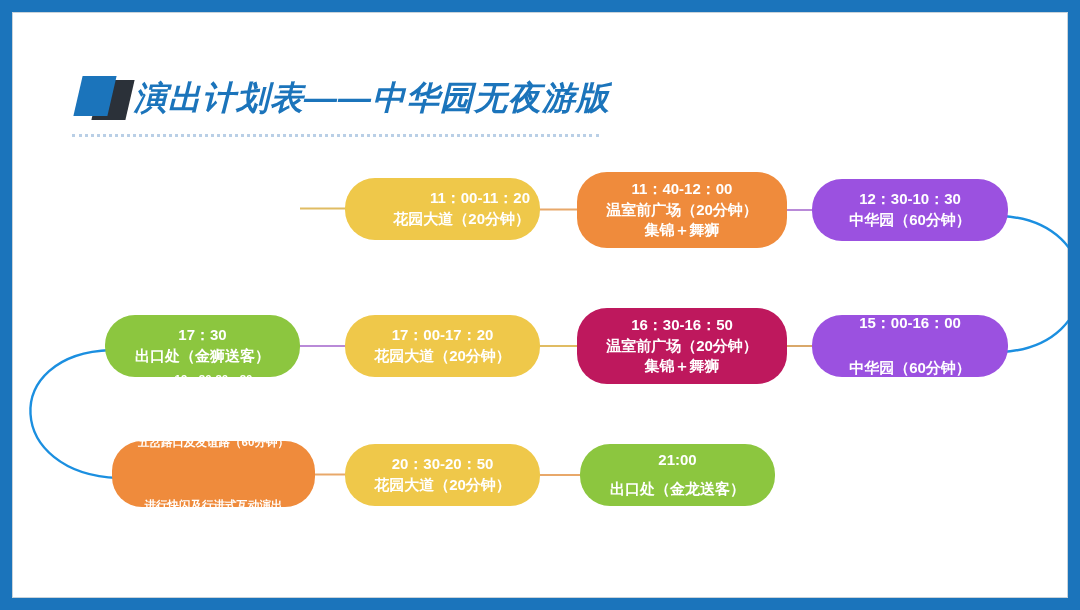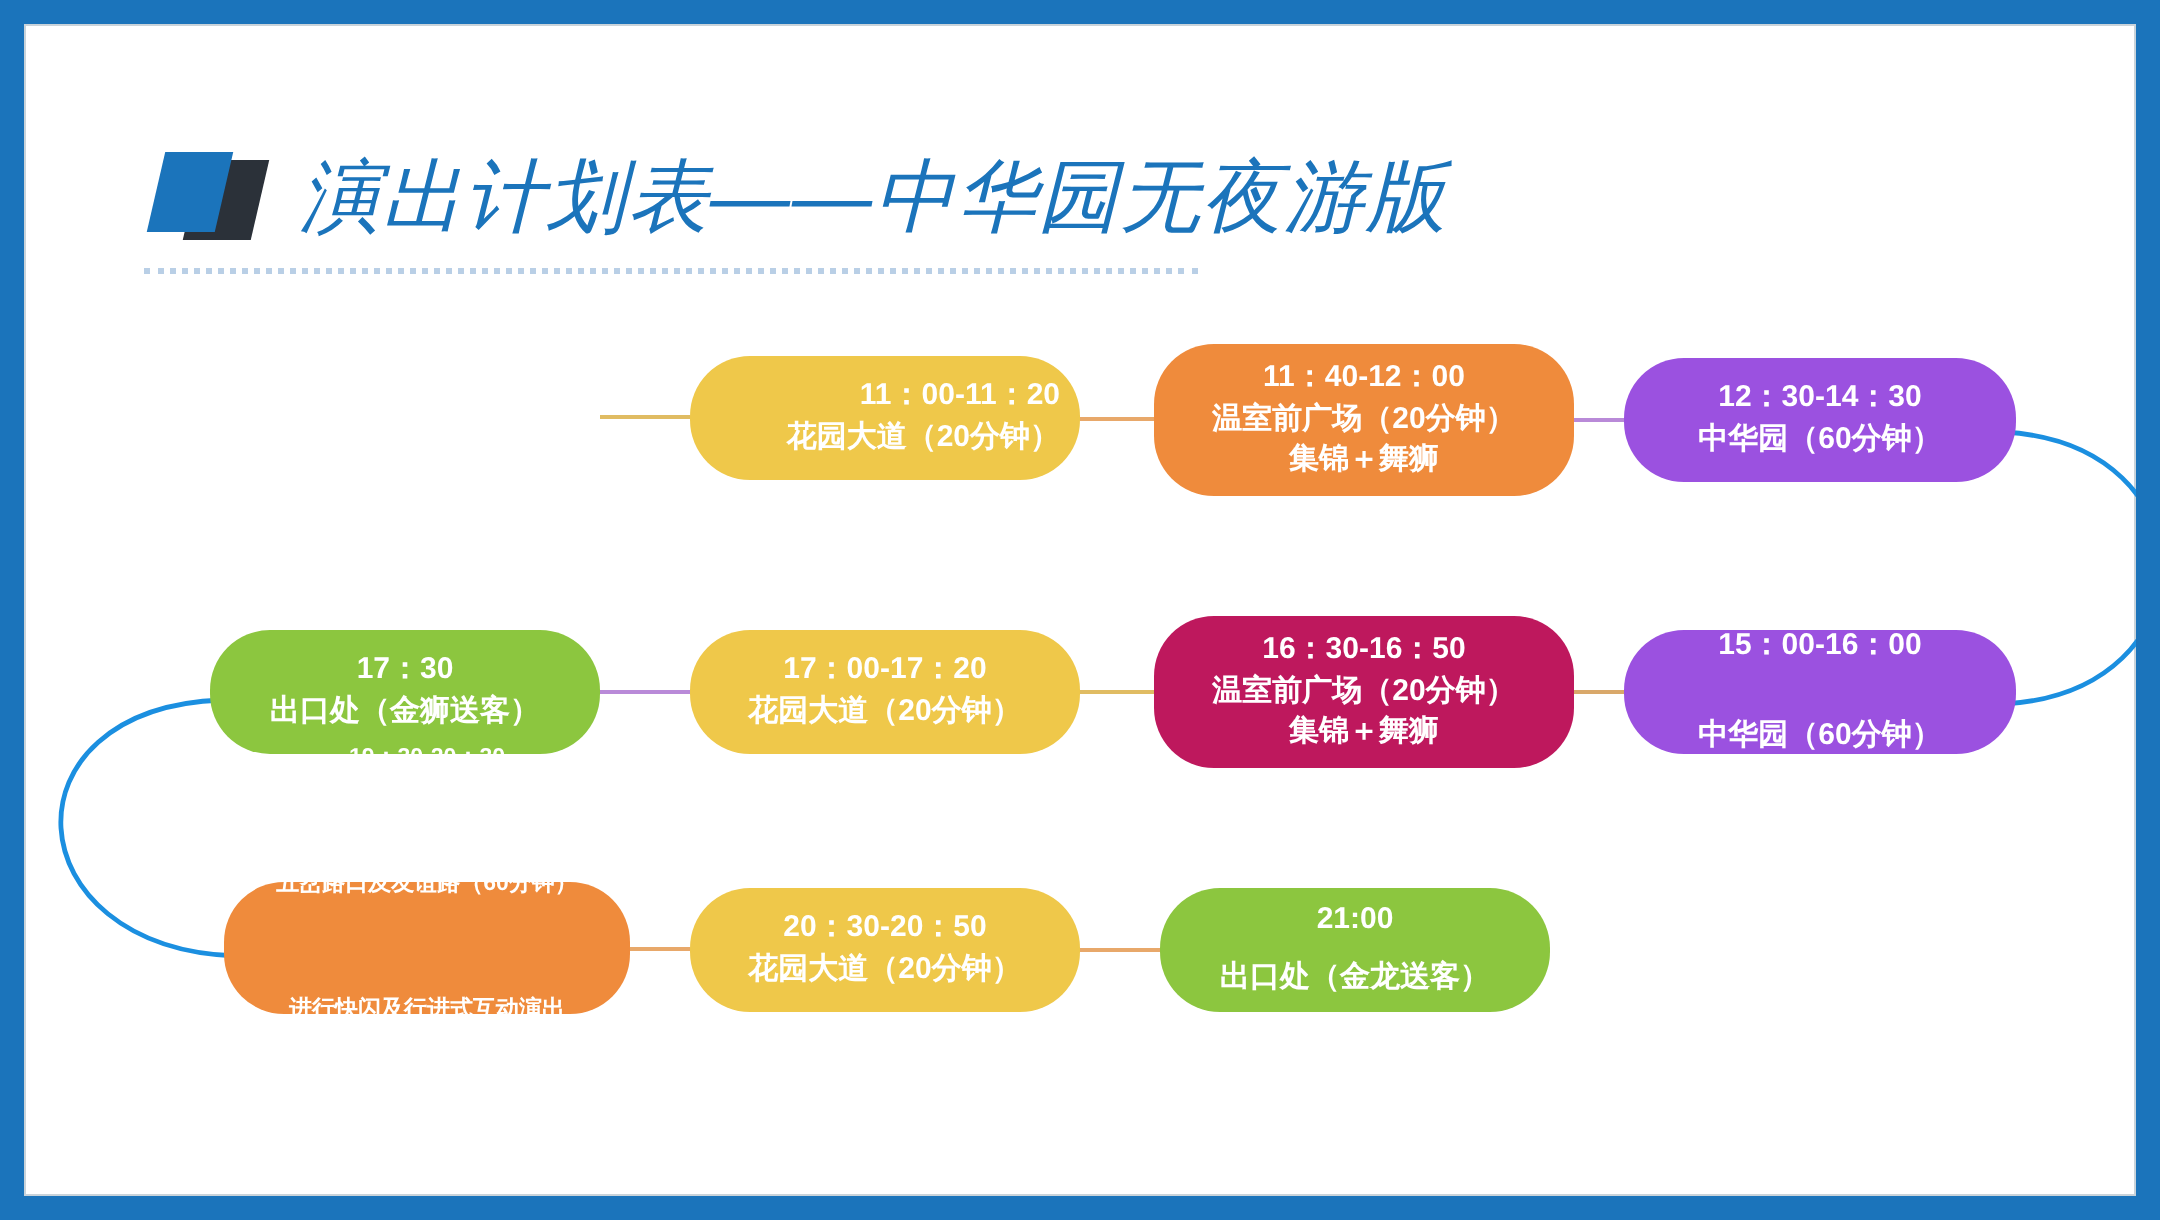--- a/index.html
+++ b/index.html
@@ -51,23 +51,22 @@
     left: 24px;
     top: 4px;
     background: #2b3139;
   }
   #title-mark .para.blue {
     left: 6px;
     top: 0px;
     background: #1b74bb;
   }
   #title-text {
-    margin-left: 16px;
-    font-size: 40px;
-    font-weight: normal;
+    font-size: 33px;
+    font-weight: bold;
     font-style: italic;
     color: #1b74bb;
     letter-spacing: 1px;
     white-space: nowrap;
   }
   #title-rule {
     position: absolute;
     left: 60px;
     top: 122px;
     width: 527px;
@@ -142,21 +141,21 @@
         <div class="node sz-normal" style="left: 333px; top: 166px; width: 195px; height: 62px; background: rgb(239, 200, 74); align-items: flex-end;">
           <span class="ln">11：00-11：20</span>
           <span class="ln">花园大道（20分钟）</span>
         </div>
         <div class="node sz-normal" style="left: 565px; top: 160px; width: 210px; height: 76px; background: rgb(239, 139, 60);">
           <span class="ln">11：40-12：00</span>
           <span class="ln">温室前广场（20分钟）</span>
           <span class="ln">集锦＋舞狮</span>
         </div>
         <div class="node sz-normal" style="left: 800px; top: 167px; width: 196px; height: 62px; background: rgb(155, 81, 224);">
-          <span class="ln">12：30-14：30</span>
+          <span class="ln">12：30-10：30</span>
           <span class="ln">中华园（60分钟）</span>
         </div>
         <div class="node sz-normal" style="left: 800px; top: 303px; width: 196px; height: 62px; background: rgb(155, 81, 224); gap: 24px;">
           <span class="ln">15：00-16：00</span>
           <span class="ln">中华园（60分钟）</span>
         </div>
         <div class="node sz-normal" style="left: 565px; top: 296px; width: 210px; height: 76px; background: #be185d;">
           <span class="ln">16：30-16：50</span>
           <span class="ln">温室前广场（20分钟）</span>
           <span class="ln">集锦＋舞狮</span>

